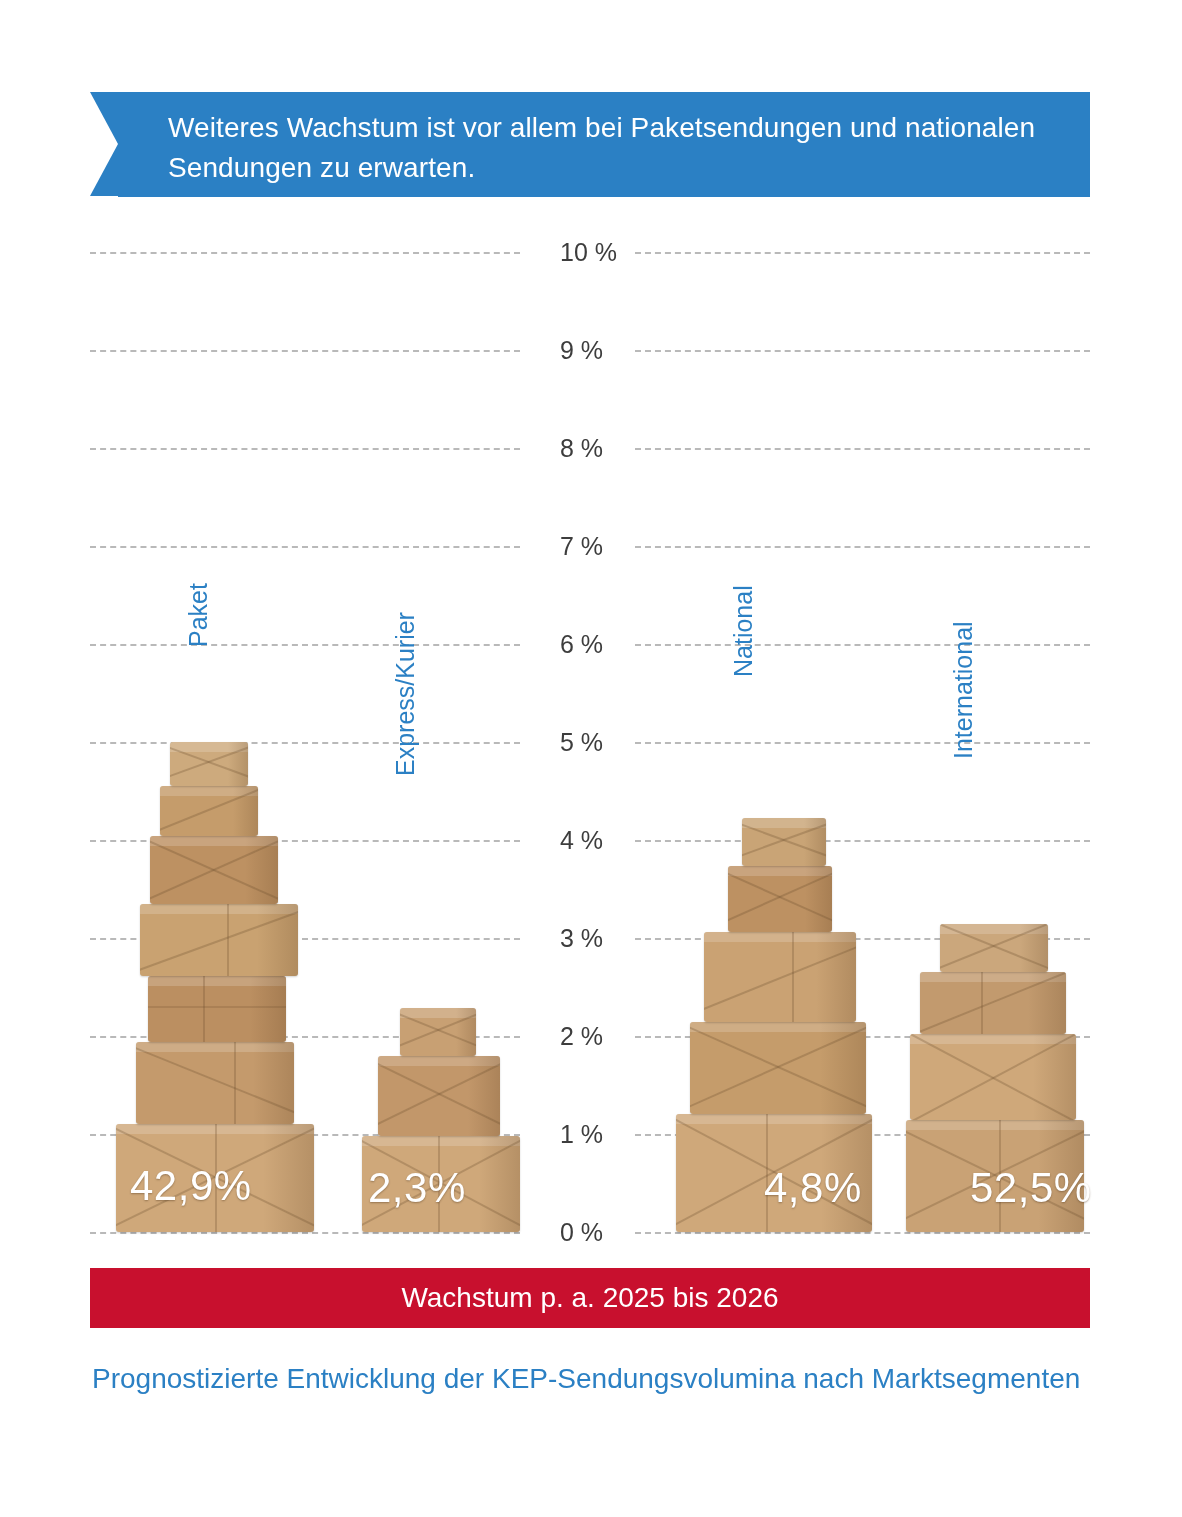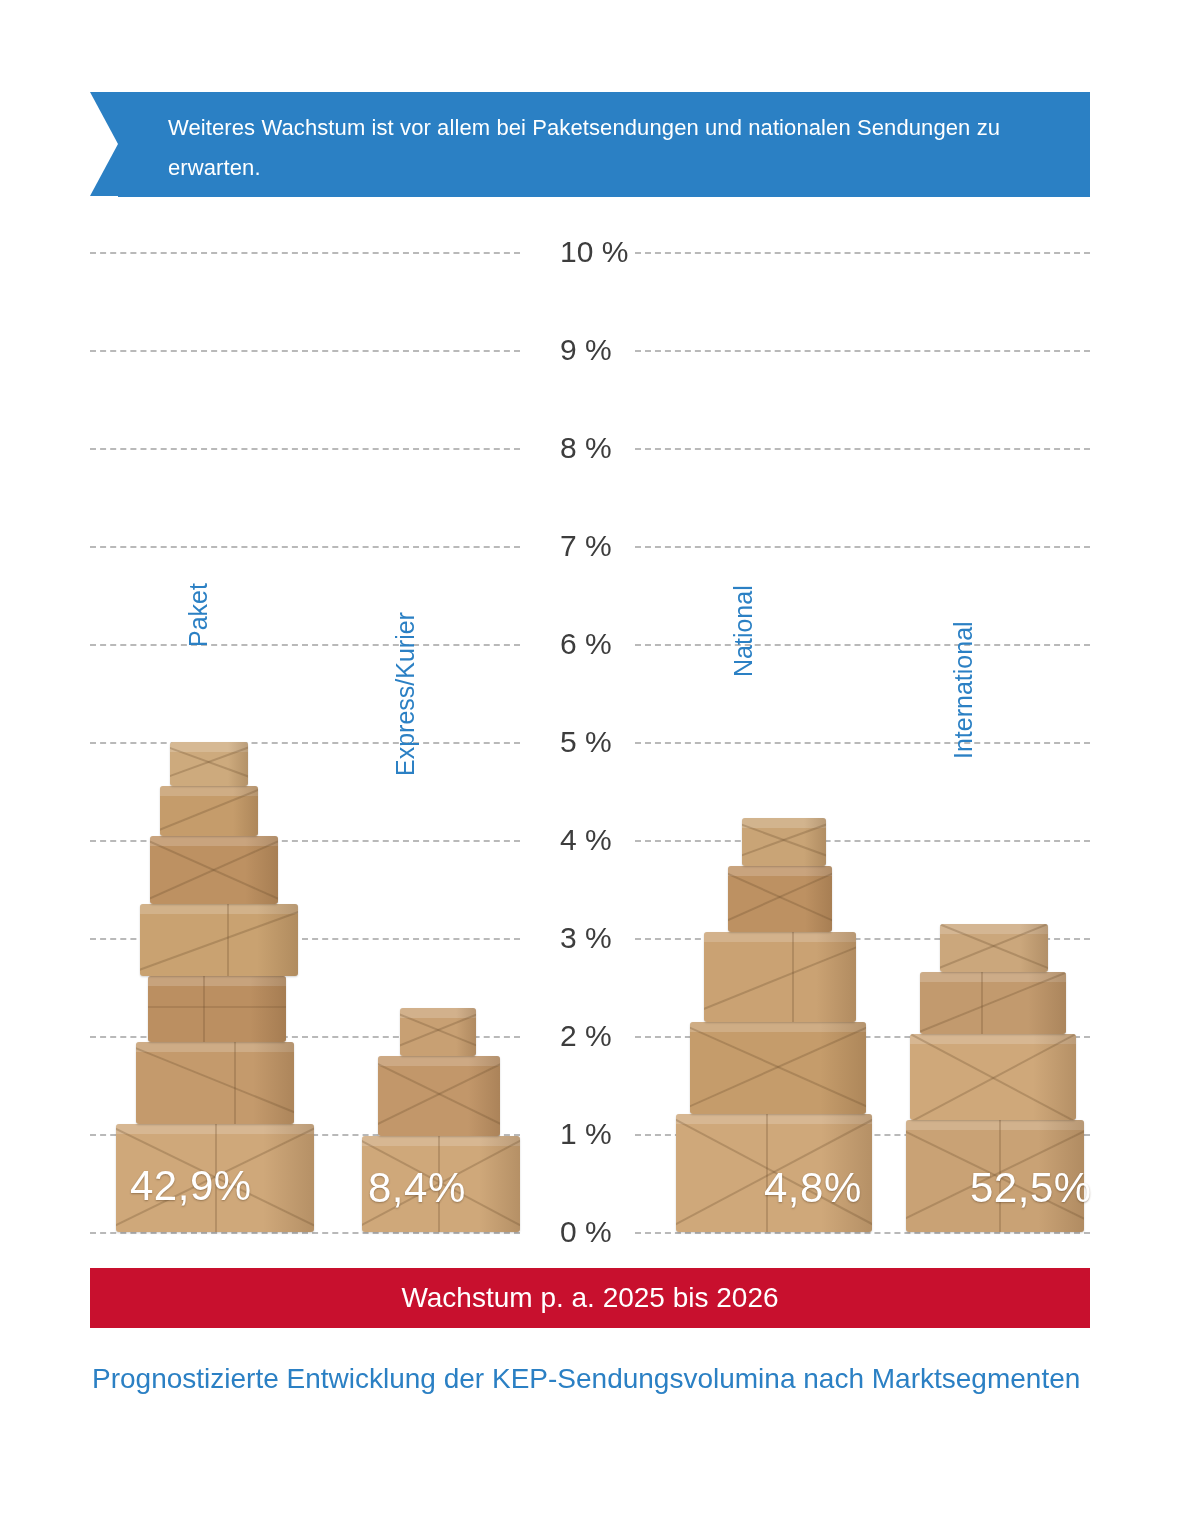--- a/index.html
+++ b/index.html
@@ -40,21 +40,21 @@
     border-top: 52.5px solid #2b80c4;
     border-bottom: 52.5px solid #2b80c4;
     border-left: 28px solid transparent;
   }
   .banner-text {
     position: absolute;
     left: 78px;
     top: 16px;
     right: 30px;
     color: #ffffff;
-    font-size: 22px;
+    font-size: 28px;
     line-height: 40px;
     font-weight: 400;
     letter-spacing: 0.1px;
   }
 
   
   .chart {
     position: absolute;
     left: 0;
     top: 230px;
@@ -69,21 +69,21 @@
   }
   .gridline.left  { left: 90px;  width: 430px; }
   .gridline.right { left: 635px; width: 455px; }
 
   .ytick {
     position: absolute;
     left: 560px;
     width: 70px;
     text-align: left;
     color: #3d3d3d;
-    font-size: 30px;
+    font-size: 25px;
     transform: translateY(-50%);
   }
 
   
   .seg-label {
     position: absolute;
     color: #2b80c4;
     font-size: 25px;
     transform-origin: left bottom;
     transform: rotate(-90deg);
@@ -293,21 +293,21 @@
       <div class="diagB" style="top:46%; transform:rotate(-26deg);"></div>
     </div>
 
     <div class="box" style="left:42px; bottom:176px; width:76px; height:48px; background:#c8a073;">
       <div class="topface"></div>
         <div class="shade"></div>
       <div class="diagA" style="top:44%; transform:rotate(22deg);"></div>
       <div class="diagB" style="top:44%; transform:rotate(-22deg);"></div>
     </div>
 
-    <div class="value-label" style="left:10px; bottom:20px;">8,4%</div>
+    <div class="value-label" style="left:10px; bottom:20px;">2,3%</div>
   </div>
 
   <div class="stack" style="left:676px; bottom:18px; width:210px; height:475px;">
 
     <div class="box" style="left:0; bottom:0; width:196px; height:118px; background:#cfa87a;">
       <div class="topface"></div>
         <div class="shade"></div>
       <div class="diagA" style="top:48%; transform:rotate(28deg);"></div>
       <div class="diagB" style="top:48%; transform:rotate(-28deg);"></div>
       <div class="seamV" style="left:46%;"></div>

